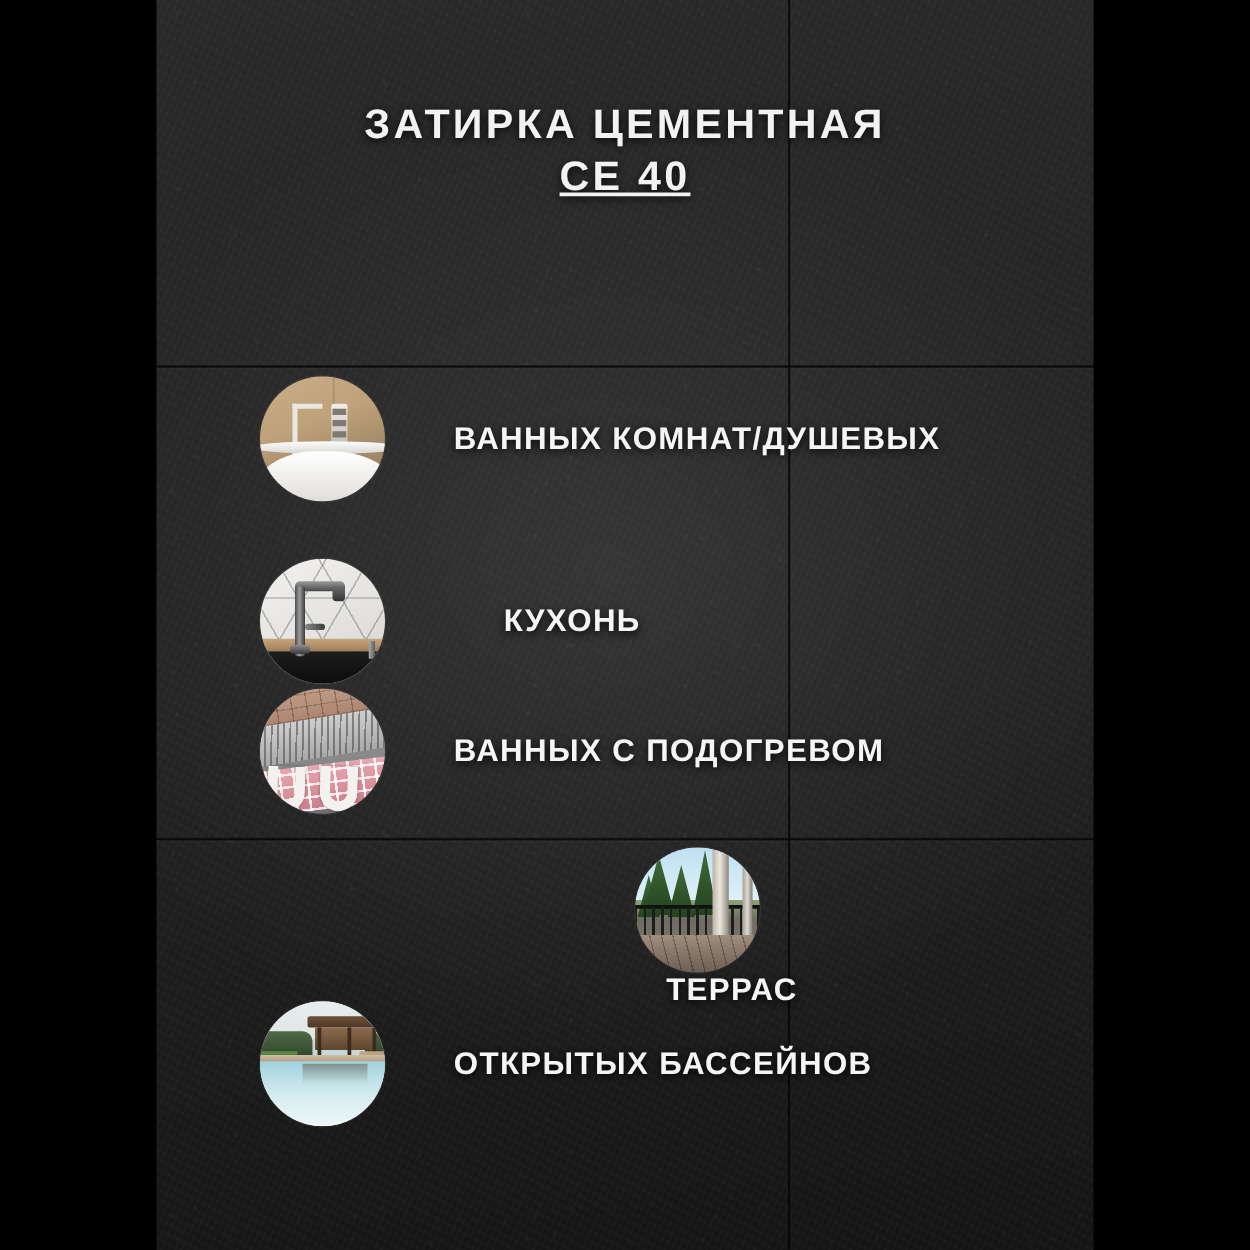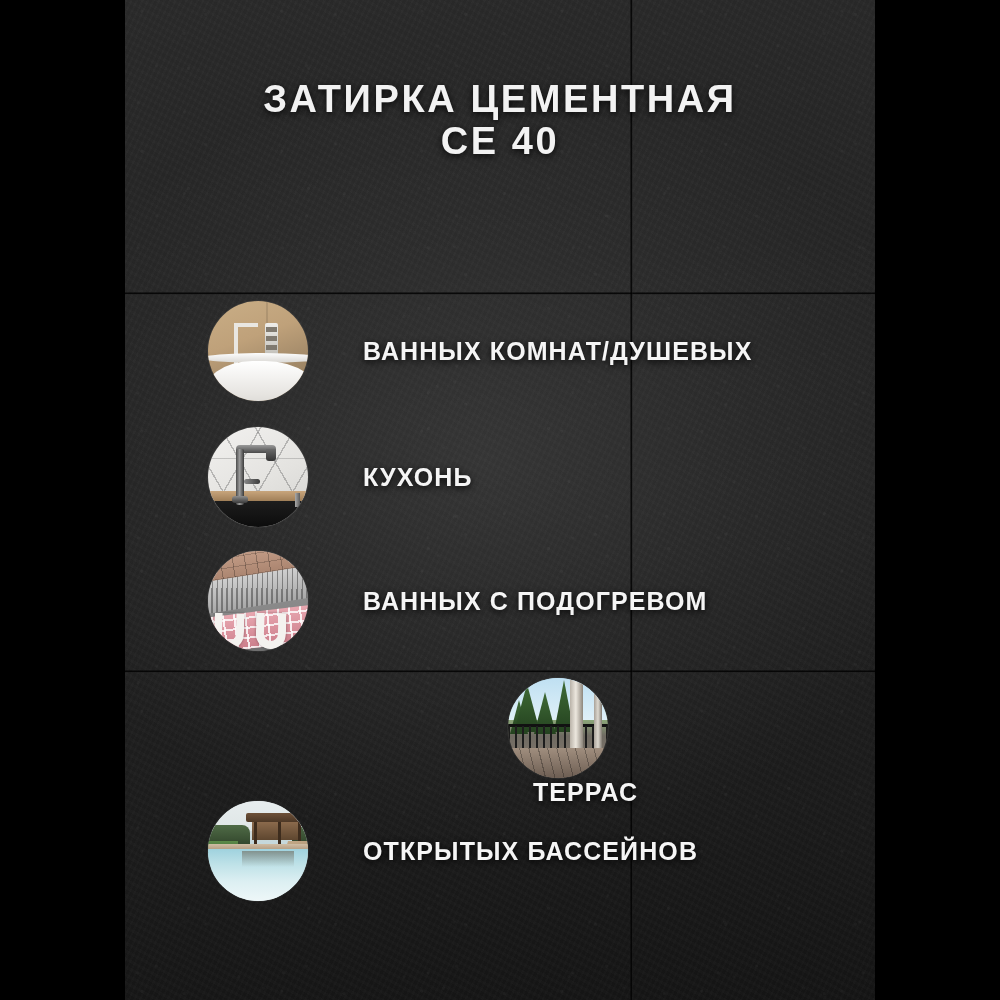--- a/index.html
+++ b/index.html
@@ -55,25 +55,25 @@
   
   .bar{ position:absolute; top:0; height:1000px; background:#000; }
   .bar.left{ left:0; width:125px; }
   .bar.right{ right:0; width:125px; }
 
   
   .headline{
     position:absolute; left:0; top:78px; width:1000px;
     text-align:center;
     color:#f2f2f2;
-    font-size:38px; font-weight:700; line-height:42px;
+    font-size:33px; font-weight:700; line-height:42px;
     letter-spacing:2.6px;
     text-shadow:0 2px 7px rgba(0,0,0,.85);
   }
-  .headline .l2{ display:block; }
+  .headline .l2{ display:block;text-decoration:underline; }
 
   .subhead{
     position:absolute; left:0; top:218px; width:1000px;
     text-align:center;
     font-size:25px; font-weight:700; letter-spacing:2.2px;
     text-shadow:0 2px 8px rgba(0,0,0,.8);
   }
 
   
   .list{ position:absolute; left:0; top:0; width:1000px; height:800px; }
@@ -249,21 +249,21 @@
               <i></i>
               <i></i>
             </div>
           <div class="tubrim"></div>
             <div class="tub"></div>
         </div>
       </div>
       <div class="row-label">ВАННЫХ КОМНАТ/ДУШЕВЫХ</div>
     </div>
 
-    <div class="row" style="top:426px;">
+    <div class="row" style="top:446px;gap:40px;">
       <div class="thumb">
         <div class="scene s-kitchen">
           <div class="hex"></div>
           <div class="counter"></div>
             <div class="sink"></div>
           <div class="tap-arm"></div>
             <div class="tap-head"></div>
           <div class="tap-col"></div>
             <div class="tap-handle"></div>
             <div class="tap-base"></div>

